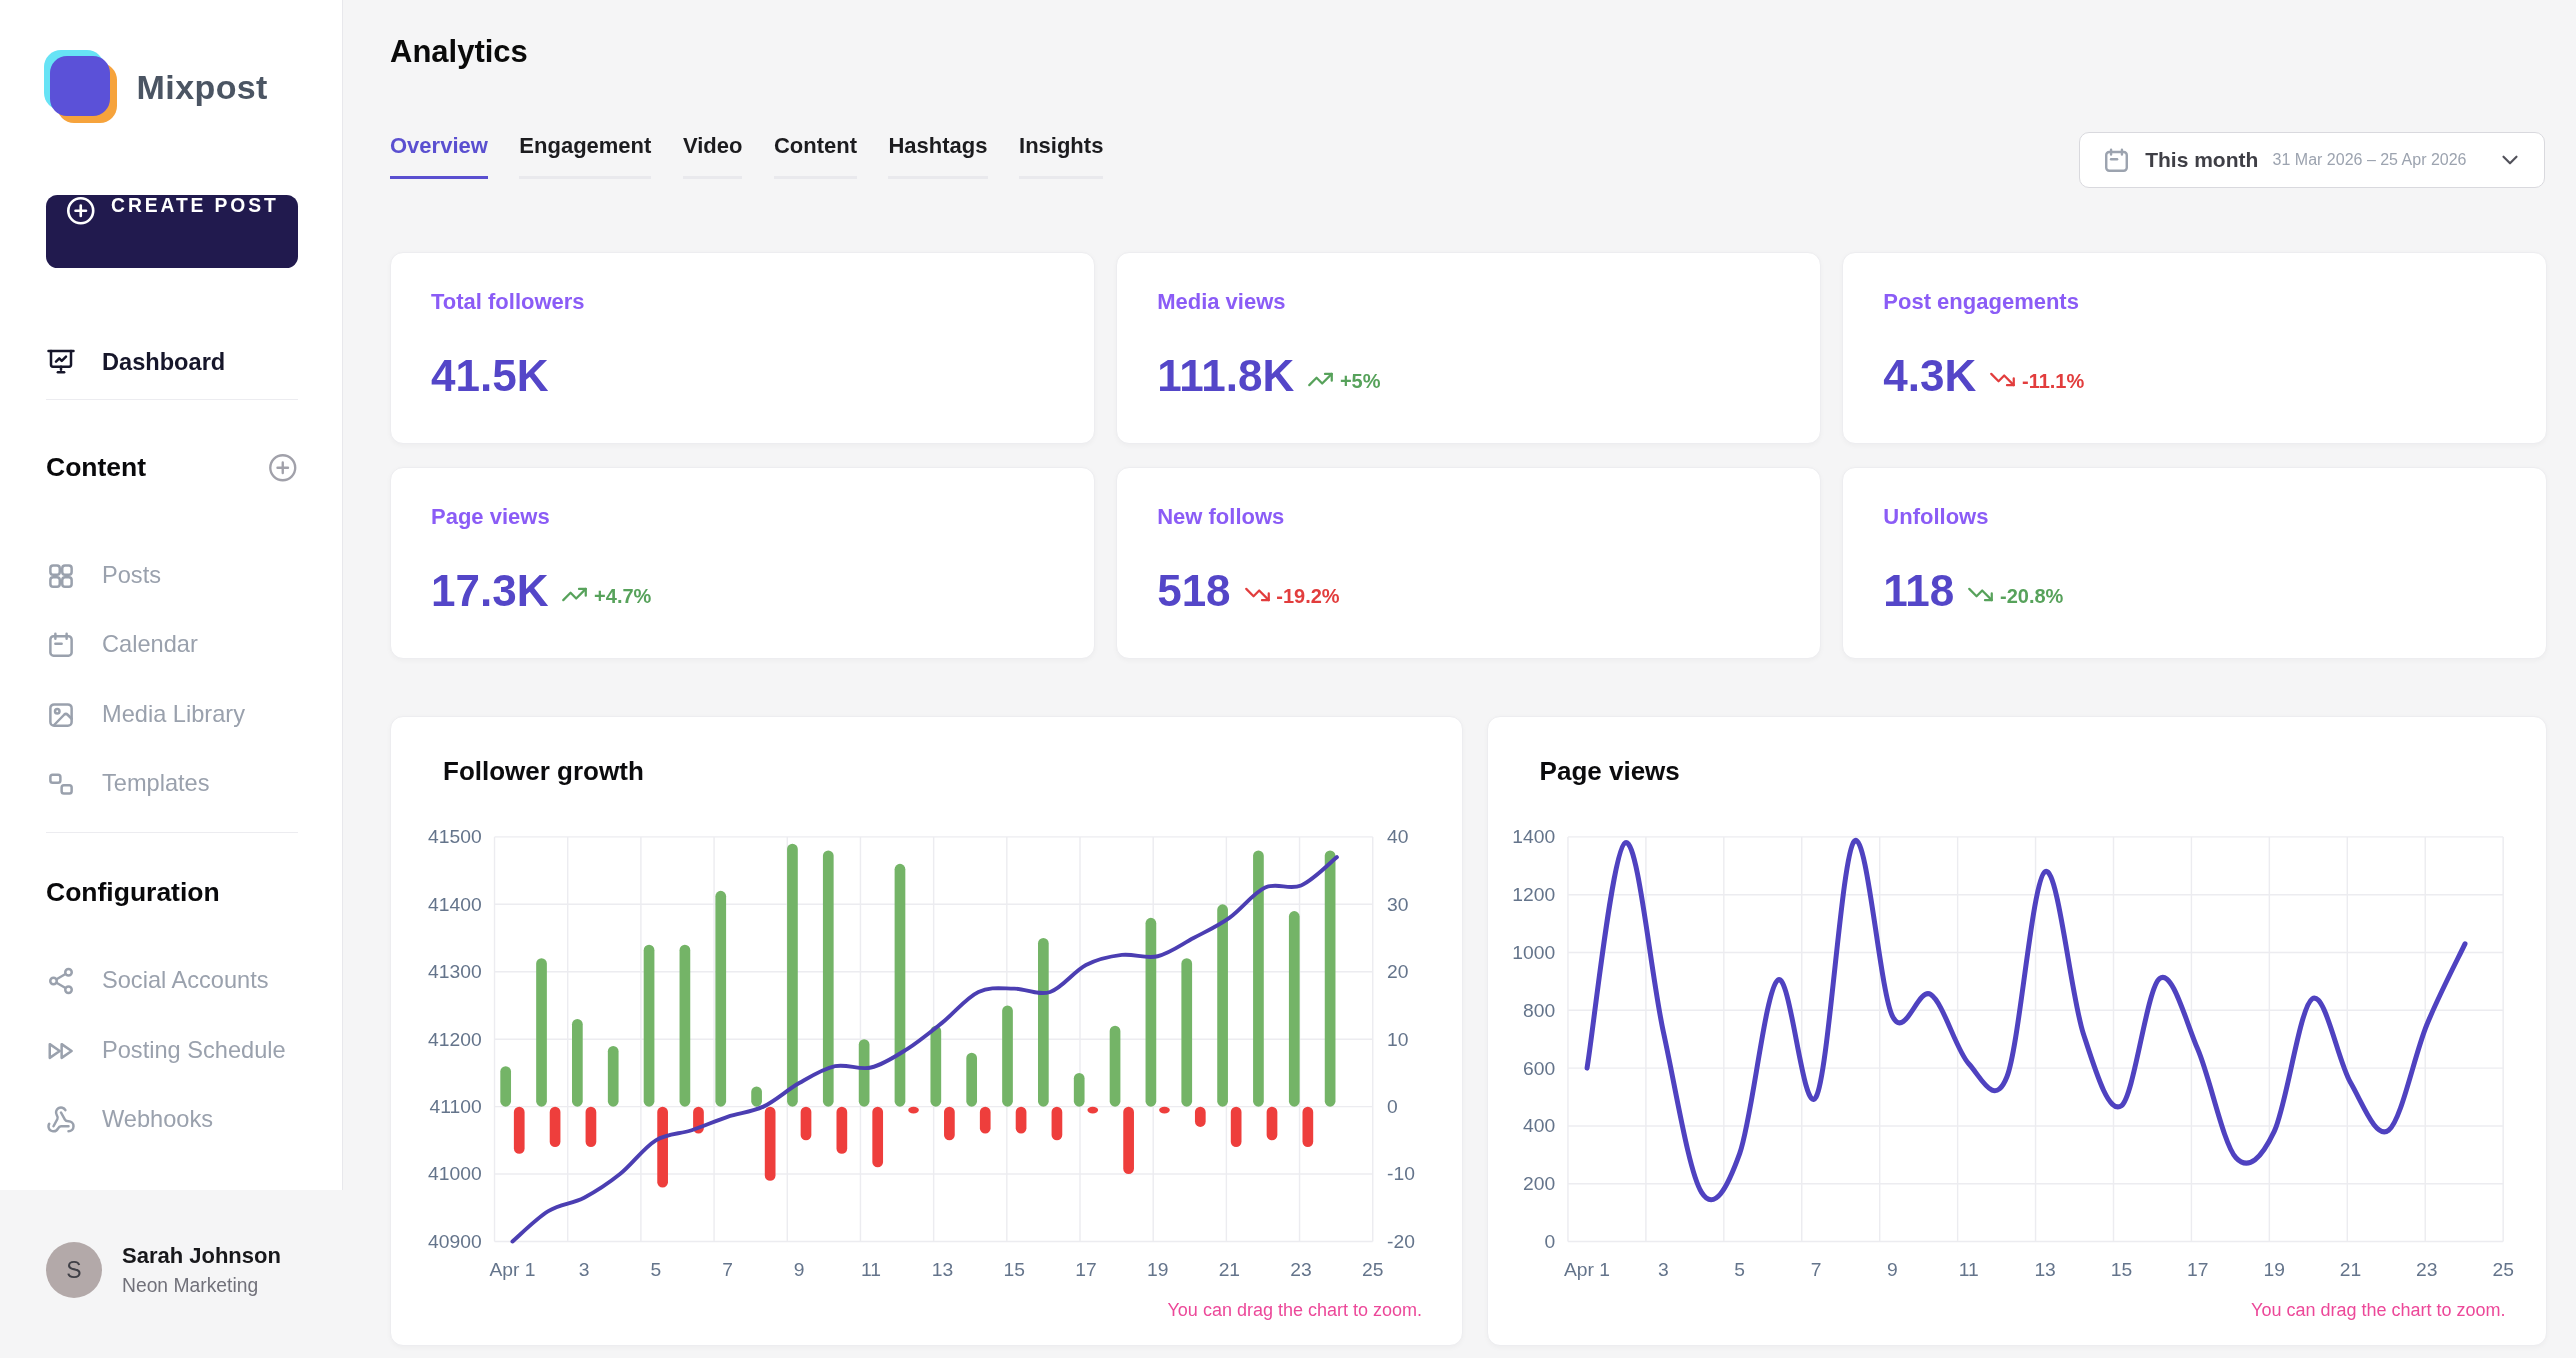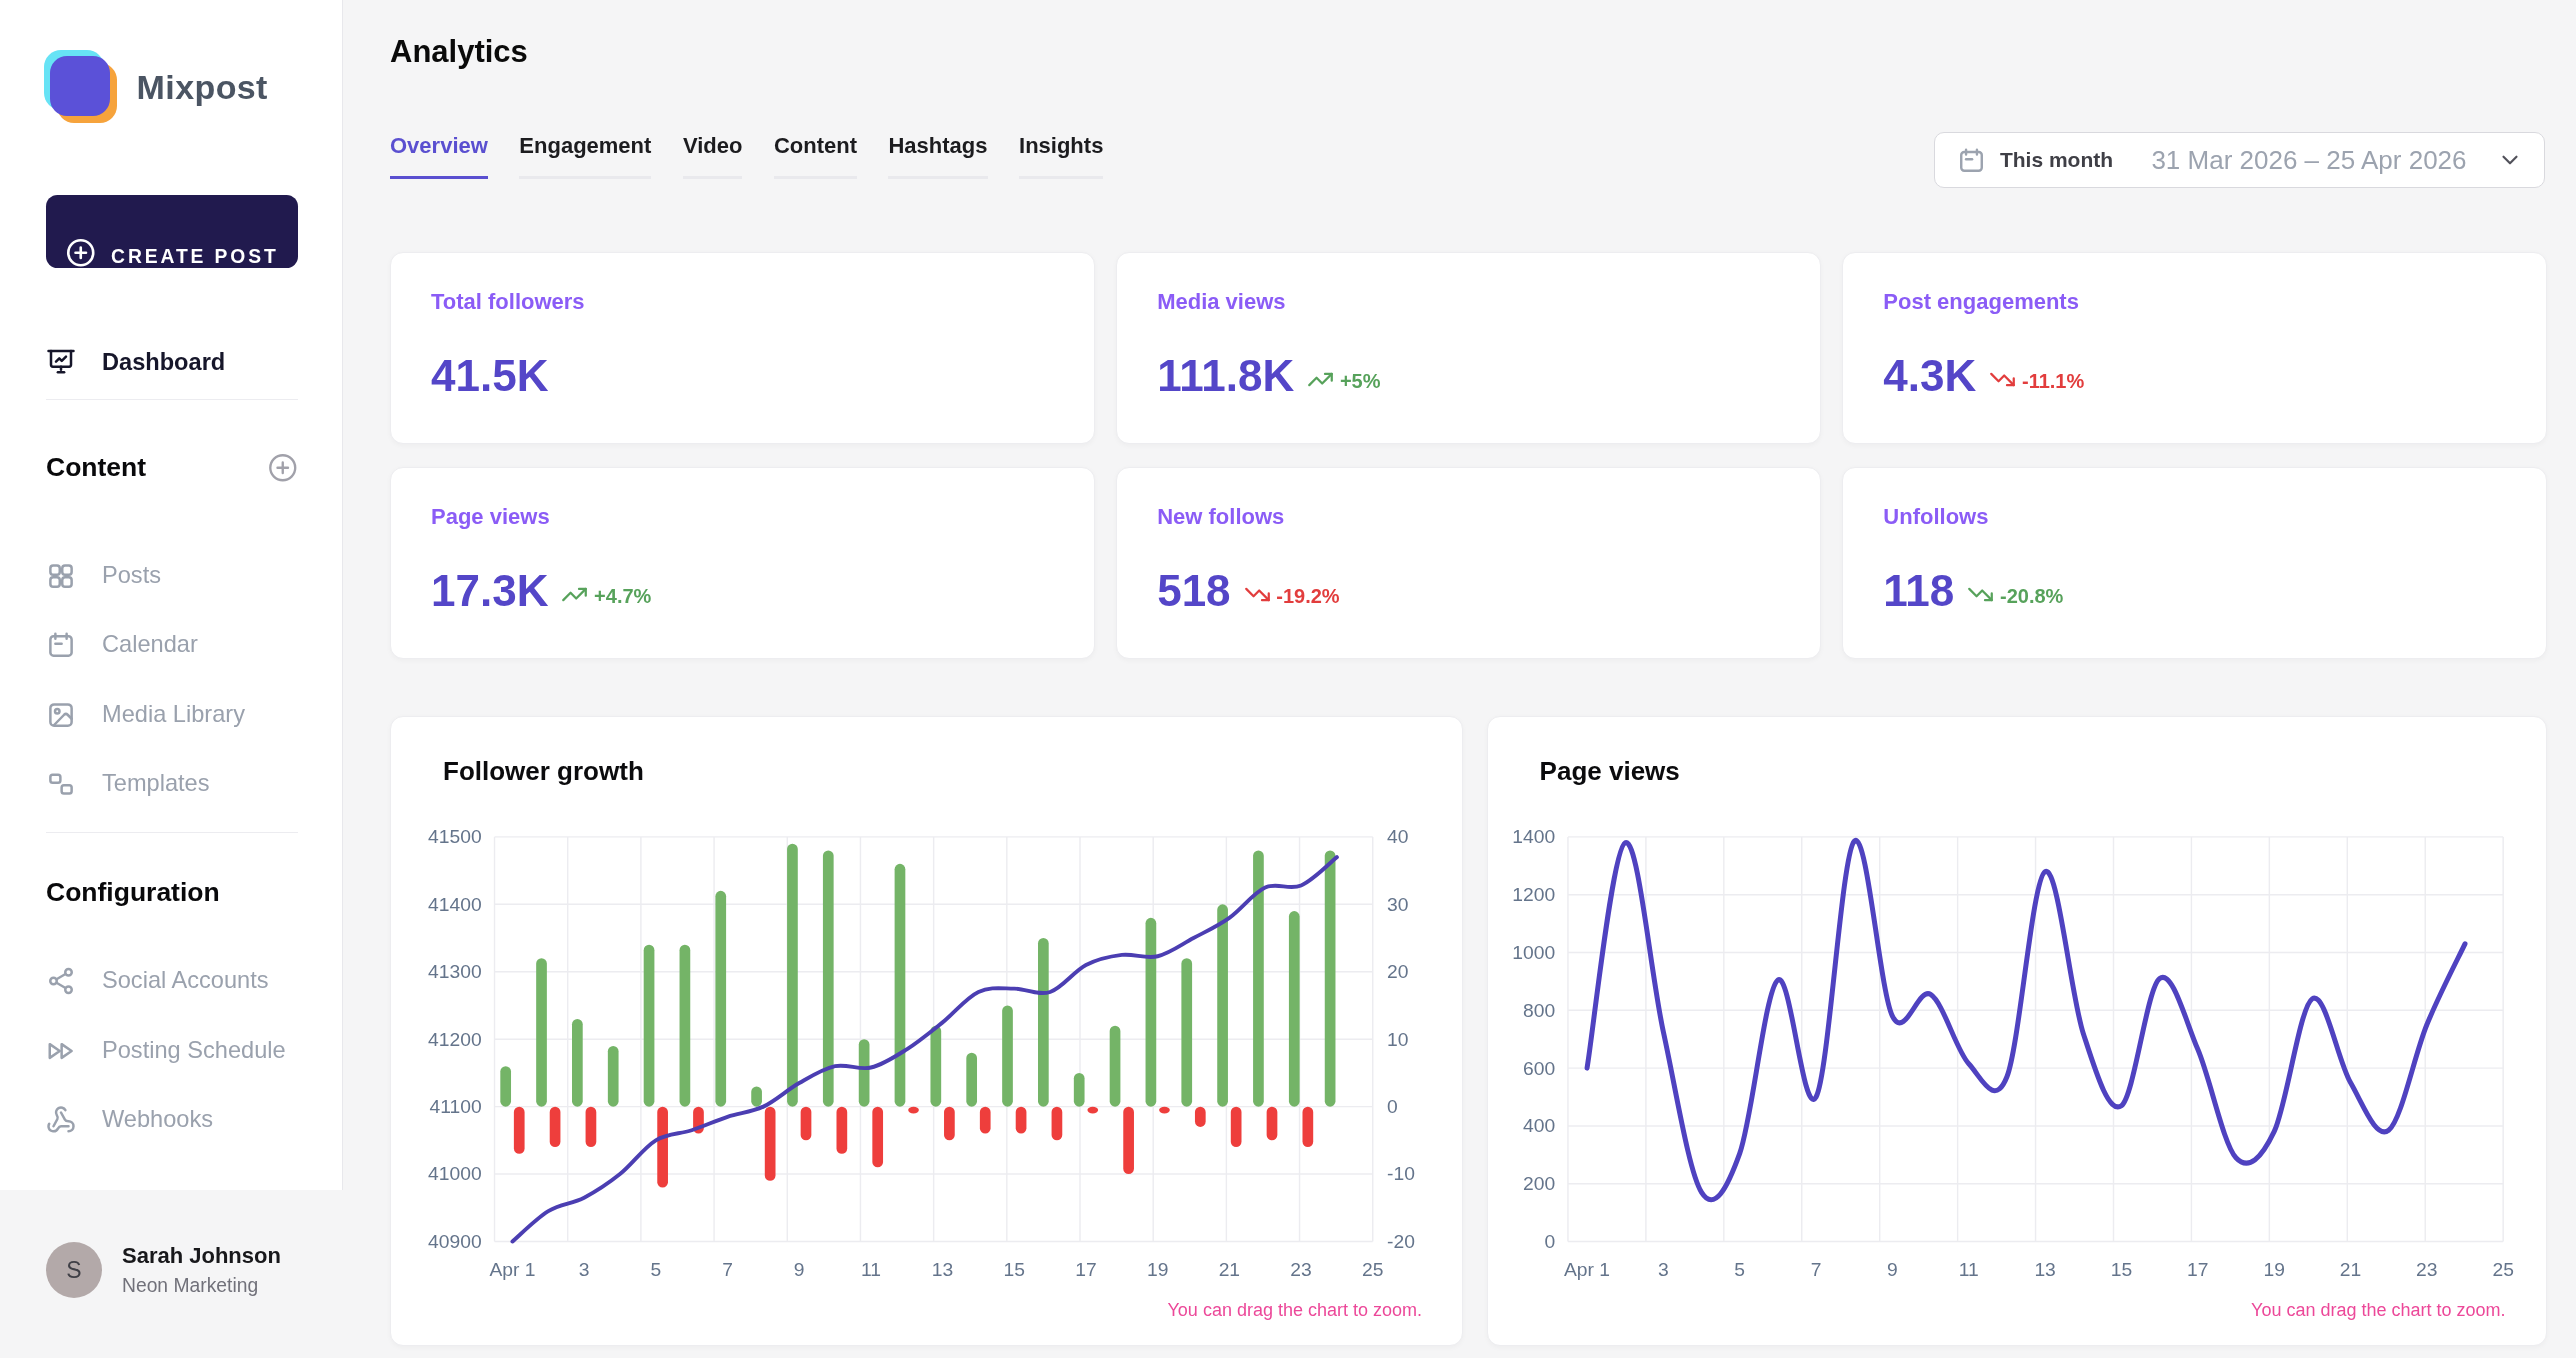--- a/index.html
+++ b/index.html
@@ -11,21 +11,21 @@
     border-right:1.4px solid #e8e8ec; }
   .logo-row { position:absolute; left:44px; top:50px; display:flex; align-items:center; gap:18.6px; }
   .logo-mark { position:relative; width:74px; height:74px; }
   .logo-mark .sq { position:absolute; width:60px; height:60px; border-radius:17px; }
   .logo-mark .cyan { left:0; top:0; background:#67e3f5; }
   .logo-mark .orange { left:13px; top:13px; background:#f6a33c; }
   .logo-mark .purple { left:5.7px; top:5.7px; background:#5b51d8; }
   .brand { font-size:34px; font-weight:700; color:#4b5563; letter-spacing:0.4px; }
 
   .create-btn { position:absolute; left:46px; top:195px; width:252px; height:73px;
-    background:#211a4e; border-radius:11.4px; display:flex; align-items:flex-end; justify-content:center;
+    background:#211a4e; border-radius:11.4px; display:flex; align-items:flex-start; justify-content:center;
     gap:14.3px; color:#fff; cursor:pointer; }
   .create-btn span.lbl { font-size:19.3px; font-weight:700; letter-spacing:2.9px; }
 
   .nav-item { position:absolute; left:46px; width:252px; height:47px; display:flex;
     align-items:center; gap:26px; cursor:pointer; }
   .nav-item .ic { width:30px; height:30px; flex:0 0 30px; display:flex; }
   .nav-label { font-size:23.6px; font-weight:600; }
   .nav-dark { color:#16162a; }
   .nav-gray, .nav-gray .nav-label { color:#9aa1ad; font-weight:500; }
 
@@ -47,21 +47,21 @@
 
   .tabs { position:absolute; left:47px; top:133px; display:flex; gap:31.5px; }
   .tab { font-size:22px; font-weight:600; color:#1c1c1f; padding-bottom:17px;
     border-bottom:3.6px solid #e9e9ed; cursor:pointer; }
   .tab.active { color:#5a4fd0; border-bottom-color:#5a4fd0; }
 
   .date-picker { position:absolute; right:31px; top:132px; height:56px; background:#fff;
     border:1.4px solid #d9d9de; border-radius:10px; display:flex; align-items:center;
     padding:0 21.5px; gap:14.3px; cursor:pointer; }
   .dp-label { font-size:21px; font-weight:600; color:#3f3f46; }
-  .dp-range { font-size:26px; color:#9ca3af;margin-left:24px; }
+  .dp-range { font-size:16px; color:#9ca3af; }
   .dp-cal { width:29px; height:29px; color:#9ca3af; display:flex; }
   .dp-chev { width:26px; height:26px; color:#52525b; display:flex; margin-left:15.7px; }
 
   .stats-grid { position:absolute; left:47px; right:29px; top:252px;
     display:grid; grid-template-columns:repeat(3,1fr); gap:23px 21.5px; }
   .card { background:#fff; border:1.4px solid #ededf0; border-radius:13px;
     box-shadow:0 1.4px 5.7px rgba(20,20,40,0.03); }
   .stat-card { height:192px; padding:36px 40px; }
   .stat-title { font-size:22px; font-weight:700; color:#8b5cf6; }
   .stat-value-row { margin-top:40px; display:flex; align-items:flex-end; gap:13px; }

